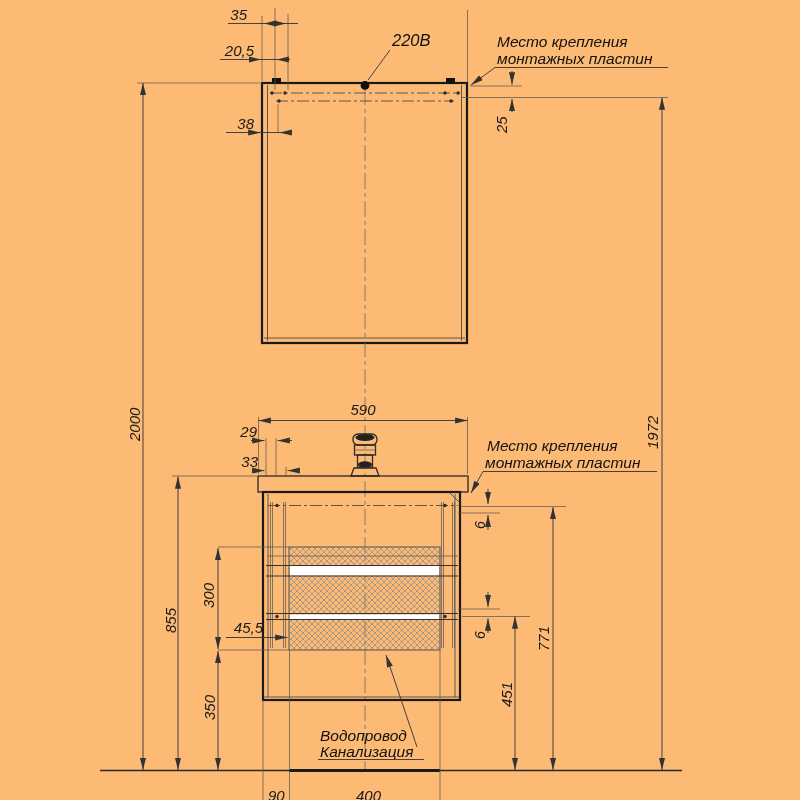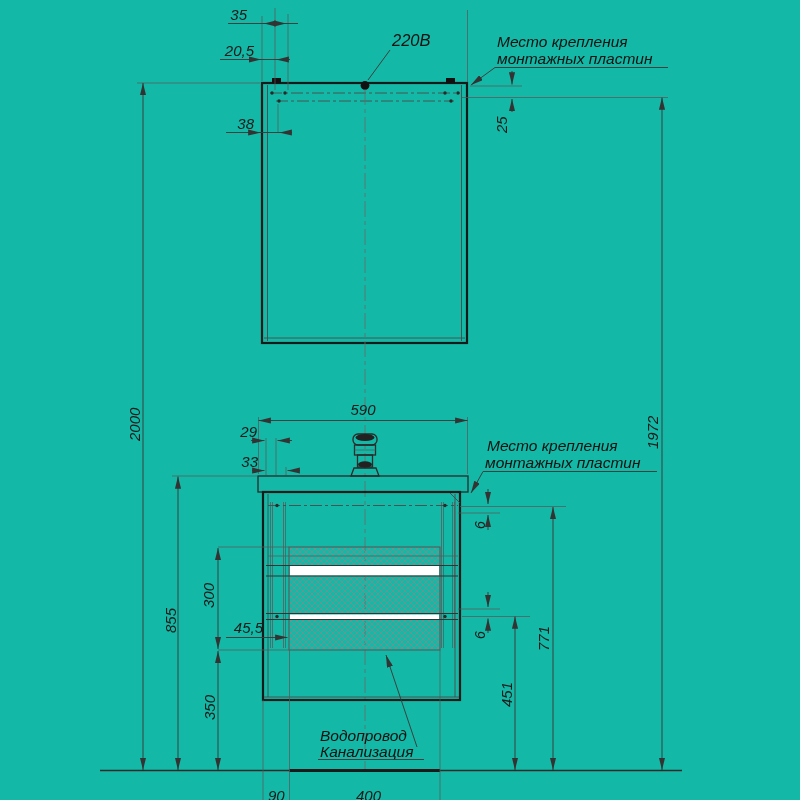--- a/index.html
+++ b/index.html
@@ -1,16 +1,16 @@
 <!DOCTYPE html>
 <html><head>
 <meta charset="utf-8">
 <style>
   html,body{margin:0;padding:0;background:#ffffff;}
-  #stage{width:800px;height:800px;position:relative;background:#14b8a6;}
+  #stage{width:800px;height:800px;position:relative;background:#fdba74;}
   svg{display:block;}
   .thick{stroke:#1a1a1a;stroke-width:2.2;fill:none;}
   .med{stroke:#2a2a2a;stroke-width:1.3;fill:none;}
   .thin{stroke:#4a4a4a;stroke-width:0.9;fill:none;}
   .hair{stroke:#5a5a5a;stroke-width:0.75;fill:none;}
   .dline{stroke:#3a3a3a;stroke-width:0.95;fill:none;}
   .cl{stroke:#6a6a6a;stroke-width:0.8;fill:none;stroke-dasharray:16 4 4 4;}
   .fixl{stroke:#4a4a4a;stroke-width:0.9;fill:none;stroke-dasharray:12 3 3 3;}
   .dim{font-family:"Liberation Sans",sans-serif;font-style:italic;font-size:15px;fill:#1a1a1a;}
   .dim-sm{font-family:"Liberation Sans",sans-serif;font-style:italic;font-size:14px;fill:#1a1a1a;}

